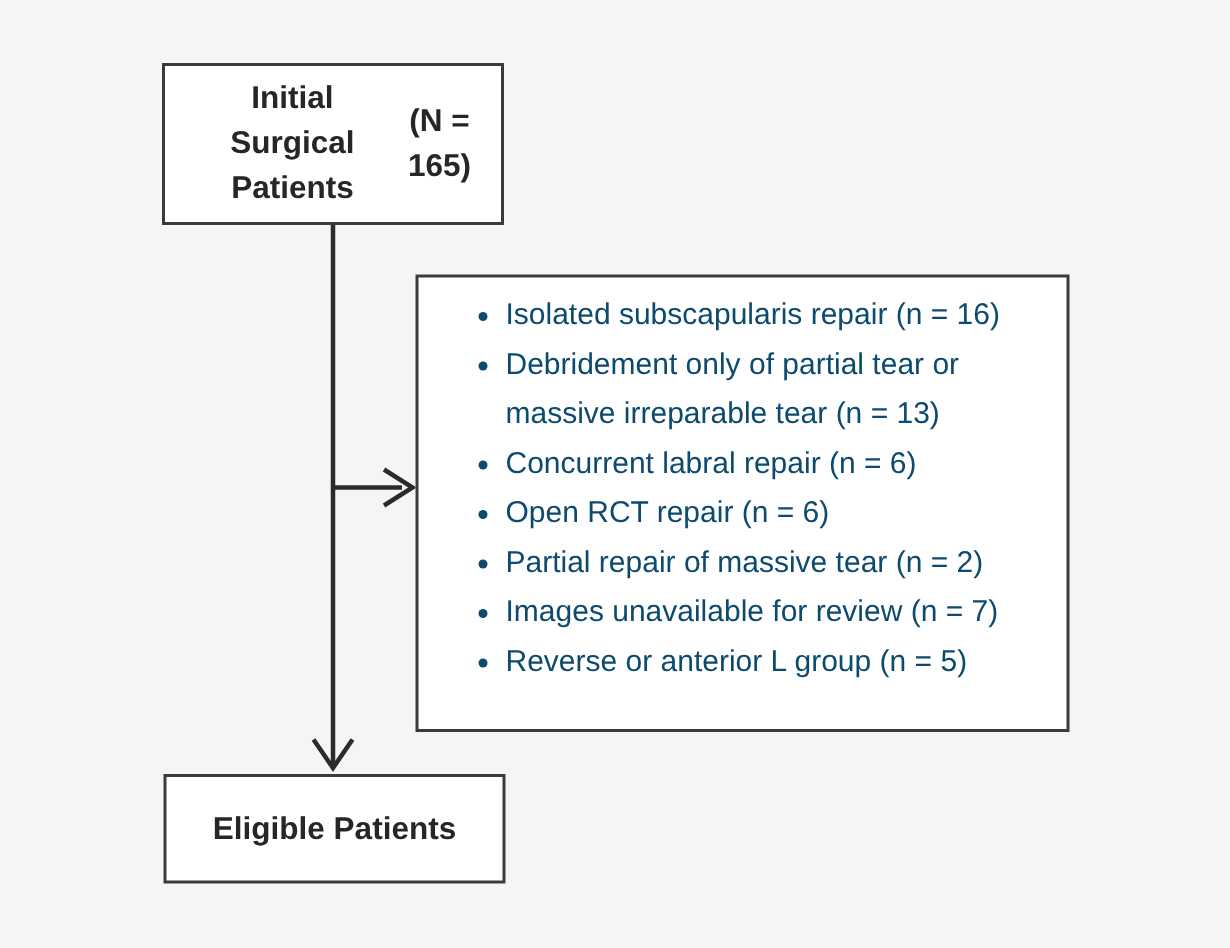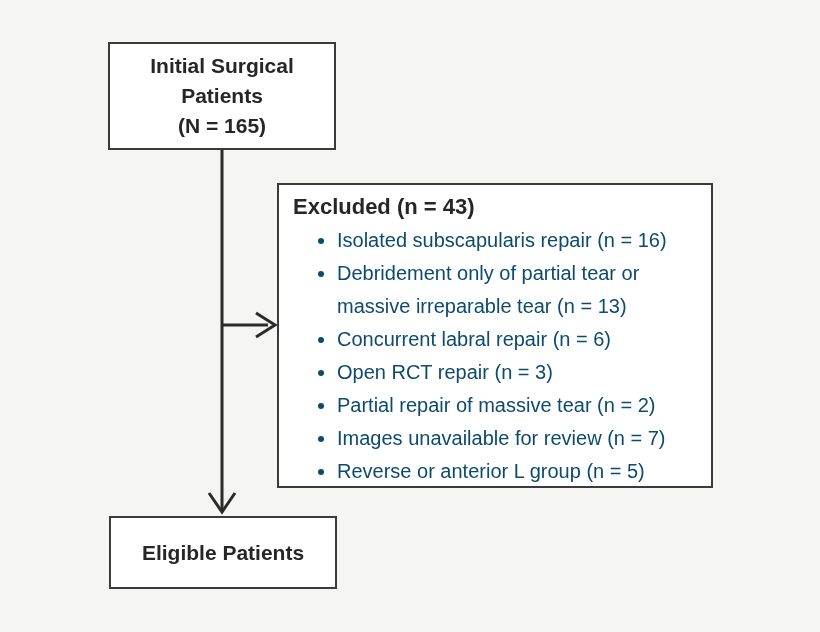--- a/index.html
+++ b/index.html
@@ -21,21 +21,21 @@
     background: #ffffff;
     border: 2px solid #3b3b3b;
     box-sizing: border-box;
   }
   .top-box {
     left: 108px;
     top: 42px;
     width: 228px;
     height: 108px;
     display: flex;
-    flex-direction: column;
+    flex-direction: row;
     align-items: center;
     justify-content: center;
     text-align: center;
     padding: 0 14px;
   }
   .bottom-box {
     left: 109px;
     top: 516px;
     width: 228px;
     height: 73px;
@@ -98,26 +98,25 @@
       <polyline points="256,313 275,325 256,337"></polyline>
     </g>
   </svg>
 
   <div class="box top-box">
     <div class="box-title">Initial Surgical Patients</div>
     <div class="box-count">(N = 165)</div>
   </div>
 
   <div class="box excluded-box">
-    <div class="excluded-header">Excluded (n = 43)</div>
     <ul class="excluded-list">
       <li>Isolated subscapularis repair (n = 16)</li>
       <li>Debridement only of partial tear or massive irreparable tear (n = 13)</li>
       <li>Concurrent labral repair (n = 6)</li>
-      <li>Open RCT repair (n = 3)</li>
+      <li>Open RCT repair (n = 6)</li>
       <li>Partial repair of massive tear (n = 2)</li>
       <li>Images unavailable for review (n = 7)</li>
       <li>Reverse or anterior L group (n = 5)</li>
     </ul>
   </div>
 
   <div class="box bottom-box">
     <div class="box-title">Eligible Patients</div>
   </div>
 

